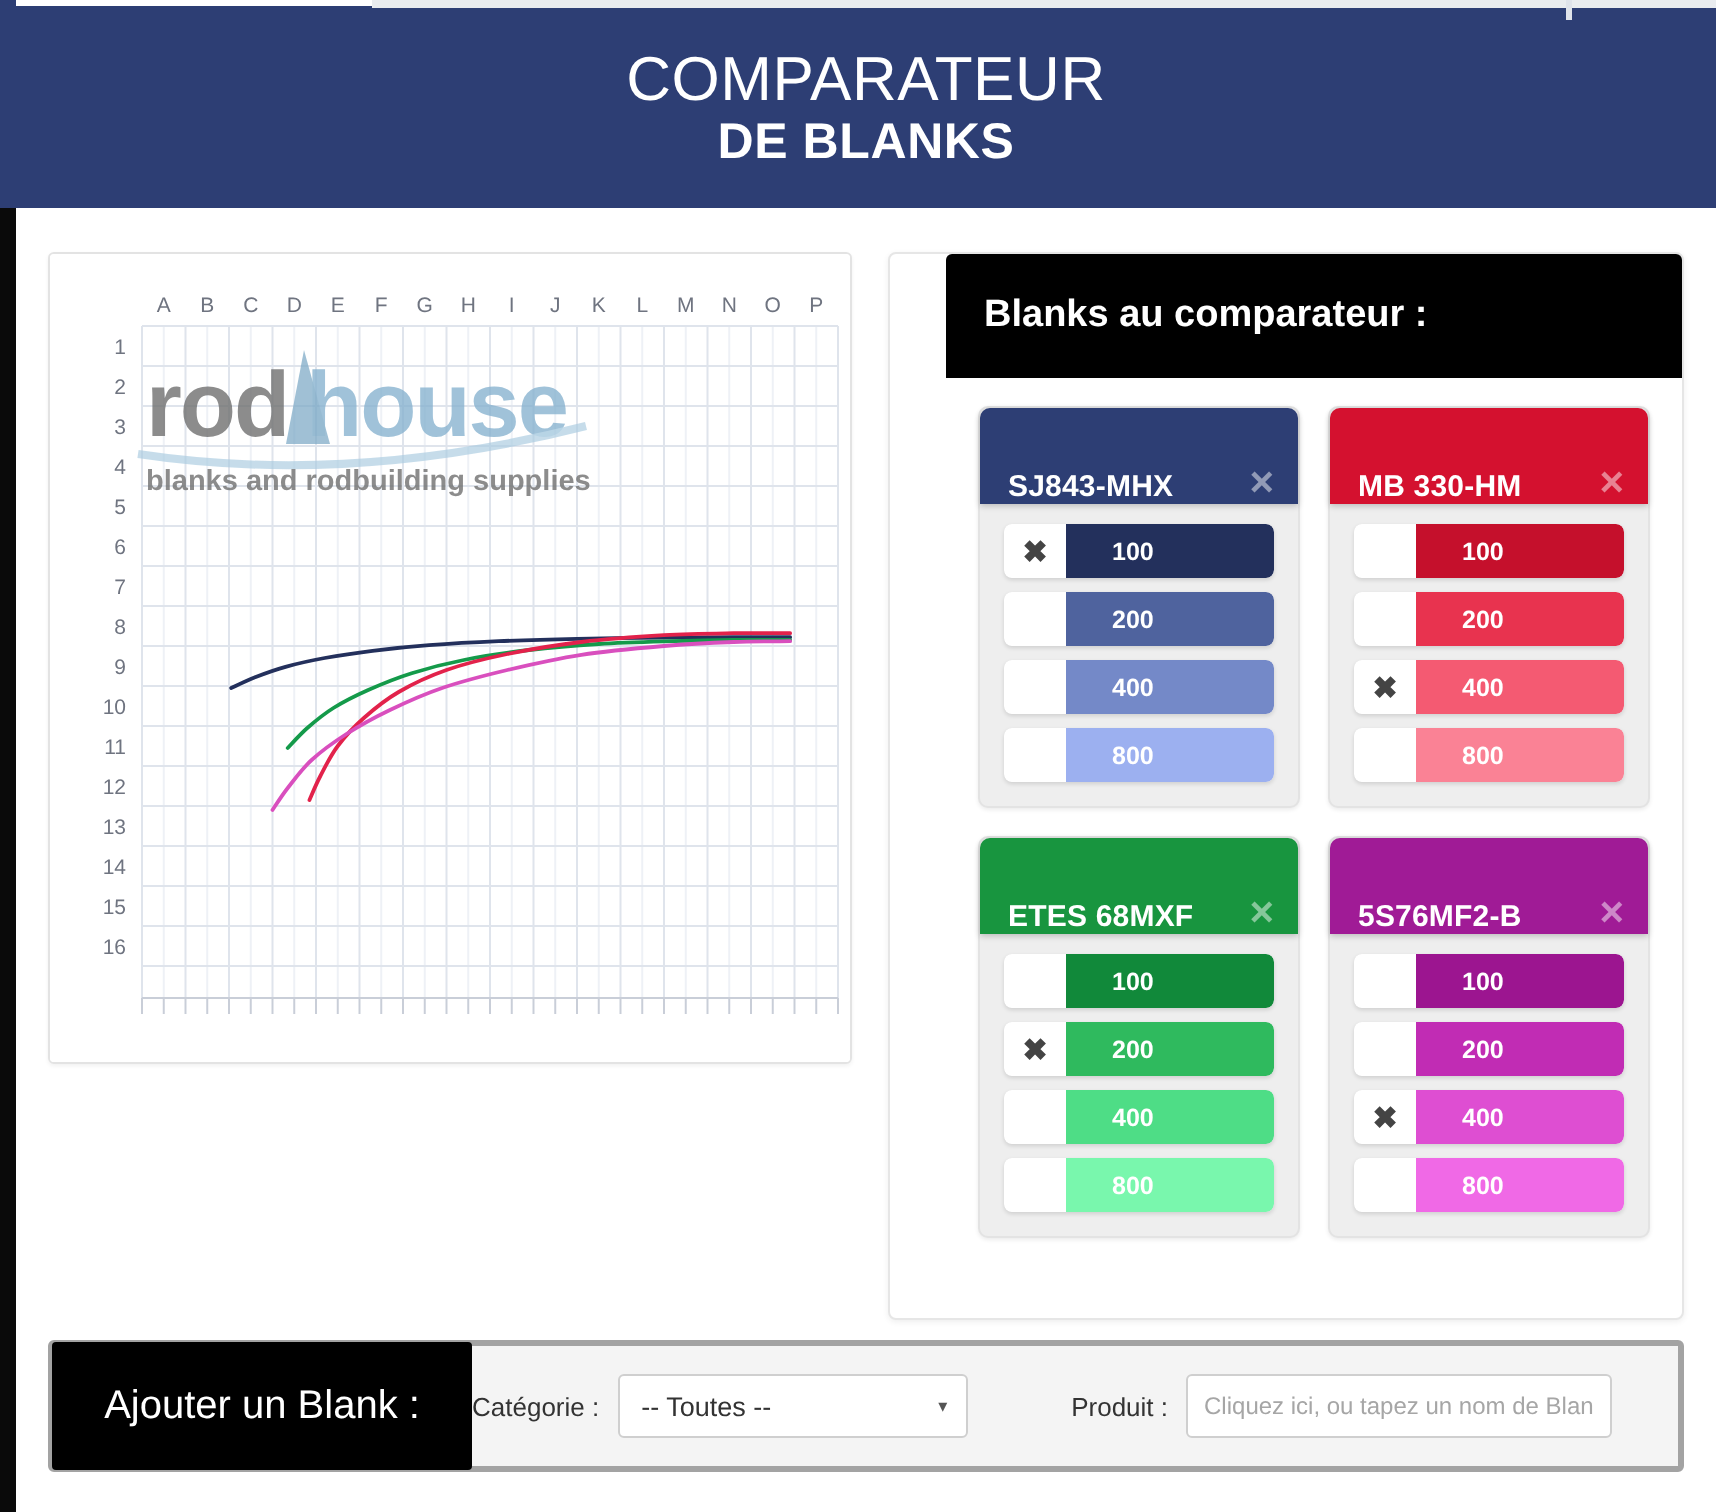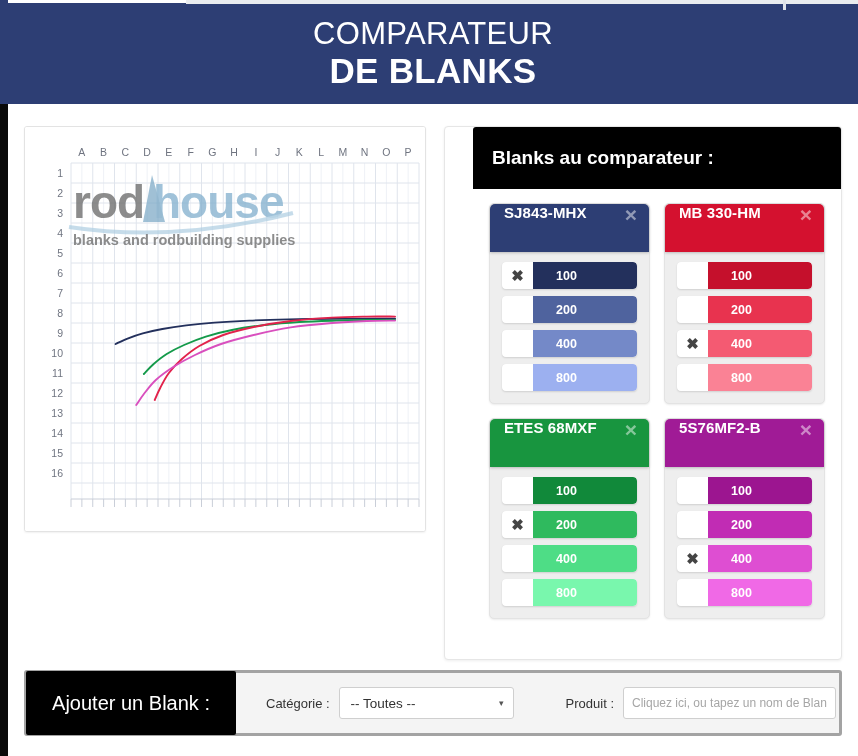--- a/index.html
+++ b/index.html
@@ -35,21 +35,21 @@
     position: absolute; left: 8px; top: 3px; width: 850px; height: 101px;
     background: #2d3e74;
     display: flex; align-items: center; justify-content: center;
     z-index: 4;
   }
   .banner-title {
     color: #ffffff; text-align: center; line-height: 1.13;
     letter-spacing: .3px;
   }
   .banner-line1 { font-size: 31px; font-weight: 400; display: block; }
-  .banner-line2 { font-size: 35px; font-weight: 700; display: block; }
+  .banner-line2 { font-size: 25px; font-weight: 700; display: block; }
 
   
   .page-body {
     position: absolute; left: 8px; top: 104px; width: 850px; height: 652px;
     background: #ffffff;
   }
 
   
   .chart-panel {
     position: absolute; left: 16px; top: 22px; width: 402px; height: 406px;
@@ -78,21 +78,21 @@
     display: grid; grid-template-columns: 1fr 1fr; gap: 14px 14px;
   }
 
   .blank-card {
     background: #eeeeee; border: 1px solid #e3e3e3; border-radius: 5px;
     box-shadow: 0 1px 2px rgba(0,0,0,.08);
     overflow: visible; position: relative;
   }
   .card-head {
     height: 48px; border-radius: 5px 5px 0 0;
-    display: flex; align-items: flex-start; justify-content: space-between;
+    display: flex; align-items: flex-end; justify-content: space-between;
     padding: 0 12px 0 14px;
     box-shadow: 0 1px 3px rgba(0,0,0,.22);
     position: relative; z-index: 2;
   }
   .card-title { color: #ffffff; font-size: 15px; font-weight: 700; letter-spacing:.1px; }
   .card-close {
     color: rgba(255,255,255,.48); font-size: 21px; font-weight: 700;
     line-height: 1; cursor: pointer; user-select: none;
   }
 
@@ -120,21 +120,21 @@
     position: absolute; left: 16px; top: 566px; width: 818px; height: 66px;
     background: #f4f4f4; border: 3px solid #a3a3a3; border-radius: 3px;
     display: flex; align-items: center;
   }
   .add-label {
     width: 210px; height: 64px; background: #000000; color: #ffffff;
     display: flex; align-items: center; justify-content: center;
     font-size: 20px; font-weight: 400; flex: 0 0 210px;
     margin-left: -1px; border-radius: 2px;
   }
-  .field-group { display: flex; align-items: center; margin-left: 30px; }
+  .field-group { display: flex; align-items: center; }
   .field-label { font-size: 13px; color: #333333; margin-right: 9px; }
   .select-box {
     width: 175px; height: 32px; background: #ffffff;
     border: 1px solid #cfcfcf; border-radius: 3px;
     display: flex; align-items: center; justify-content: space-between;
     padding: 0 9px 0 11px; font-size: 13.5px; color: #333333;
     cursor: pointer;
   }
   .caret { font-size: 9px; color: #555555; }
   .text-input {

